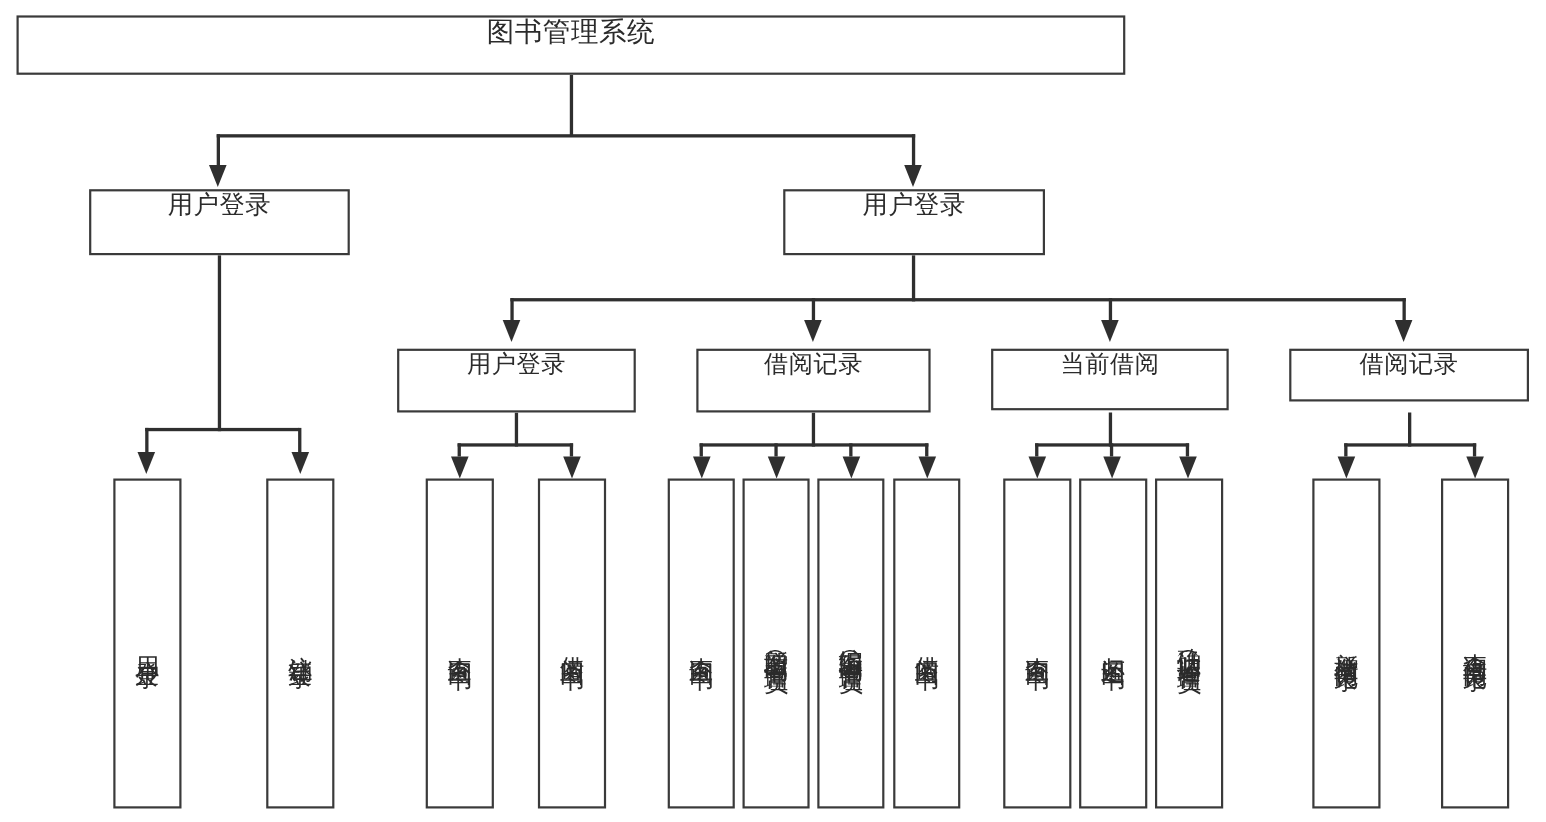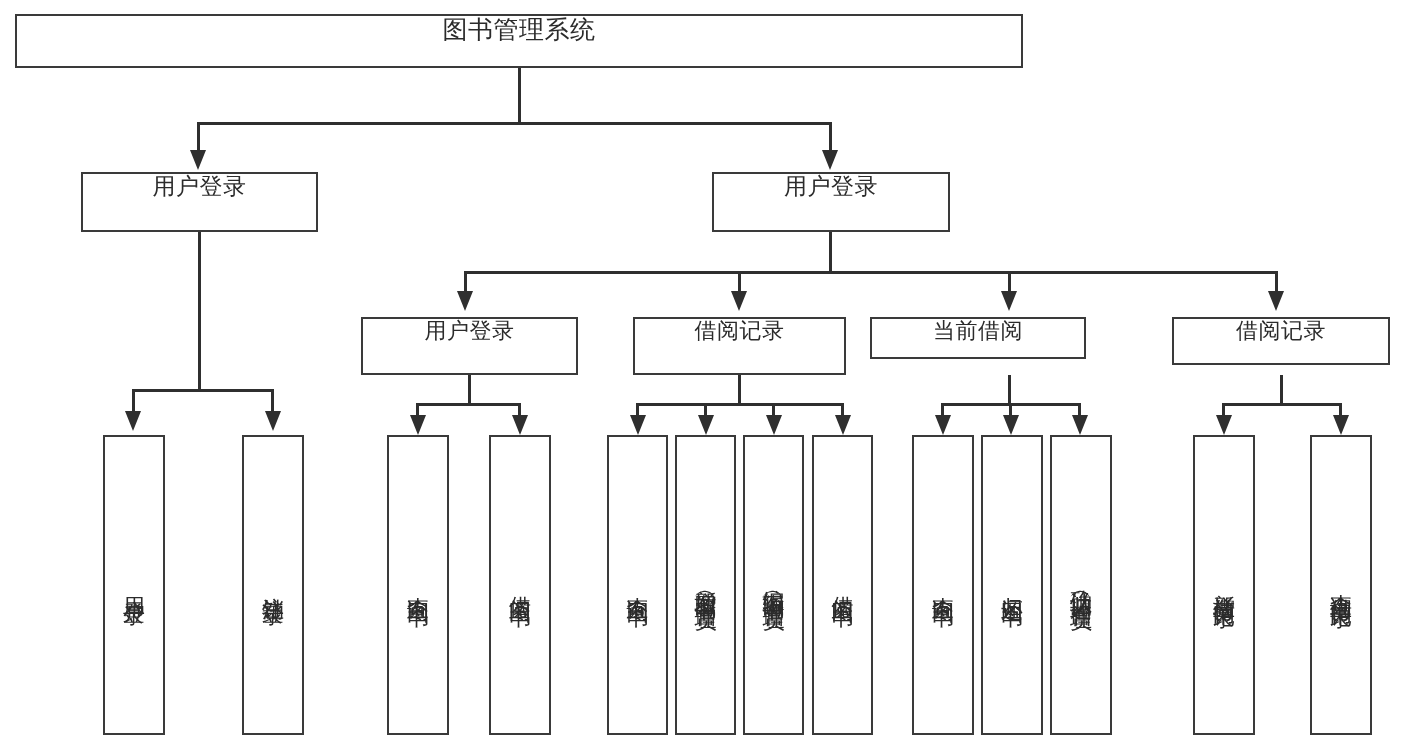--- a/index.html
+++ b/index.html
@@ -128,21 +128,21 @@
   <div class="arrow" style="left:1268px; top:291px;"></div>
 
   <div class="node lvl3" style="left:361px; top:317px; width:217px; height:58px;">
     <span class="label">用户登录</span>
   </div>
 
   <div class="node lvl3" style="left:633px; top:317px; width:213px; height:58px;">
     <span class="label">借阅记录</span>
   </div>
 
-  <div class="node lvl3" style="left:870px; top:317px; width:216px; height:42px;">
+  <div class="node lvl3" style="left:901px; top:317px; width:216px; height:56px;">
     <span class="label">当前借阅</span>
   </div>
 
   <div class="node lvl3" style="left:1172px; top:317px; width:218px; height:48px;">
     <span class="label">借阅记录</span>
   </div>
 
   <div class="seg vseg" style="left:468px; top:375px; height:31px;"></div>
   <div class="seg hseg" style="left:416px; top:403px; width:105px;"></div>
   <div class="seg vseg" style="left:416px; top:403px; height:12px;"></div>

